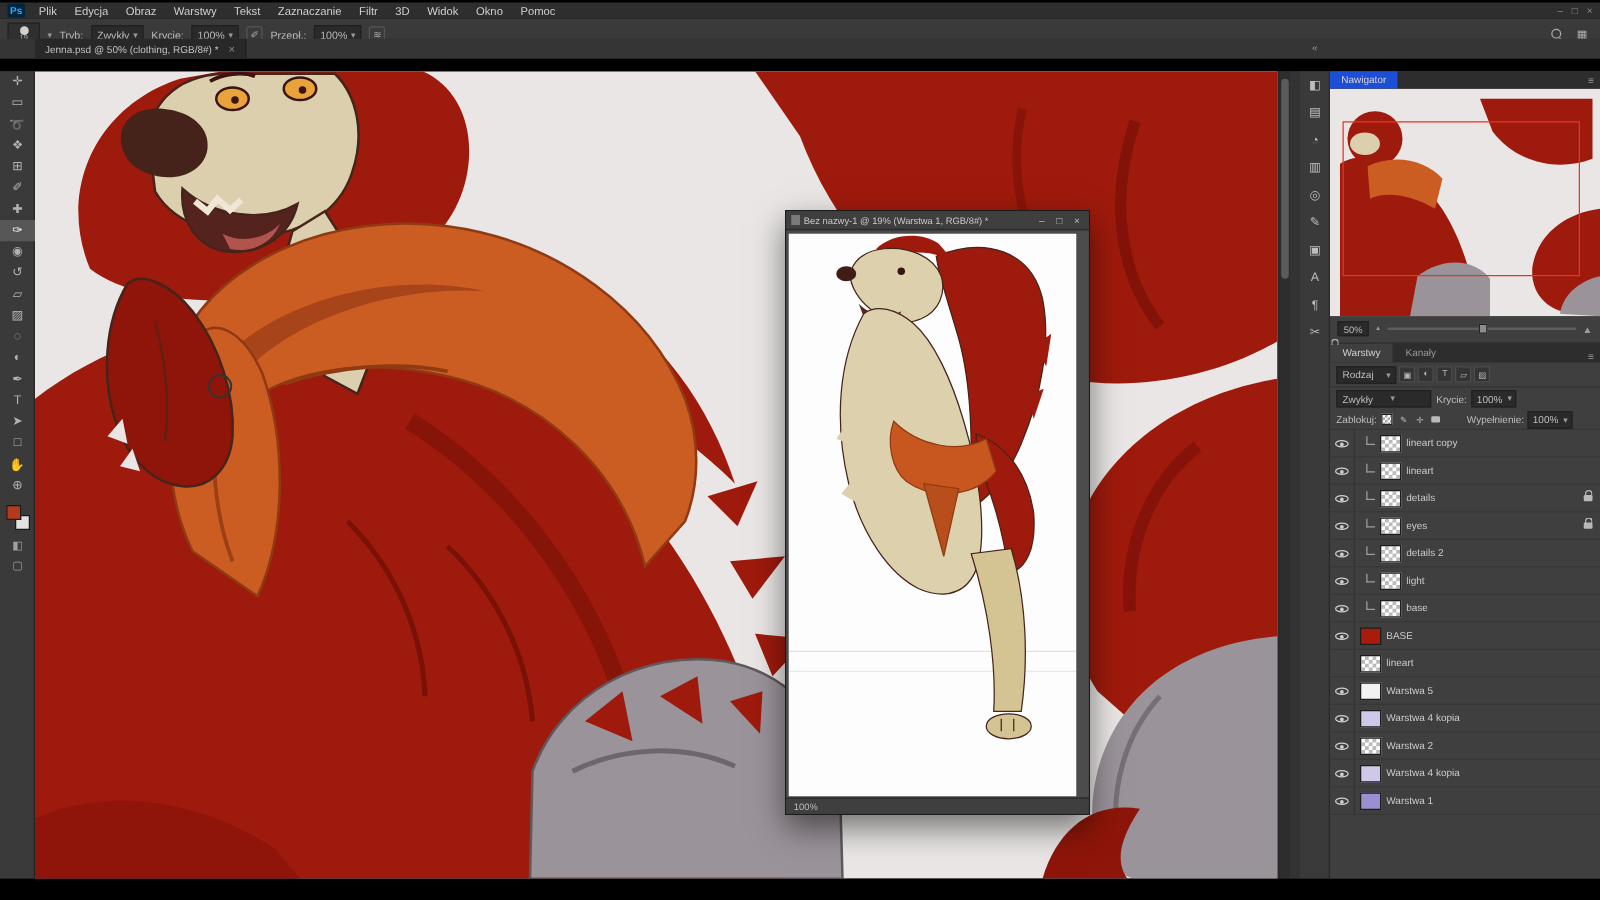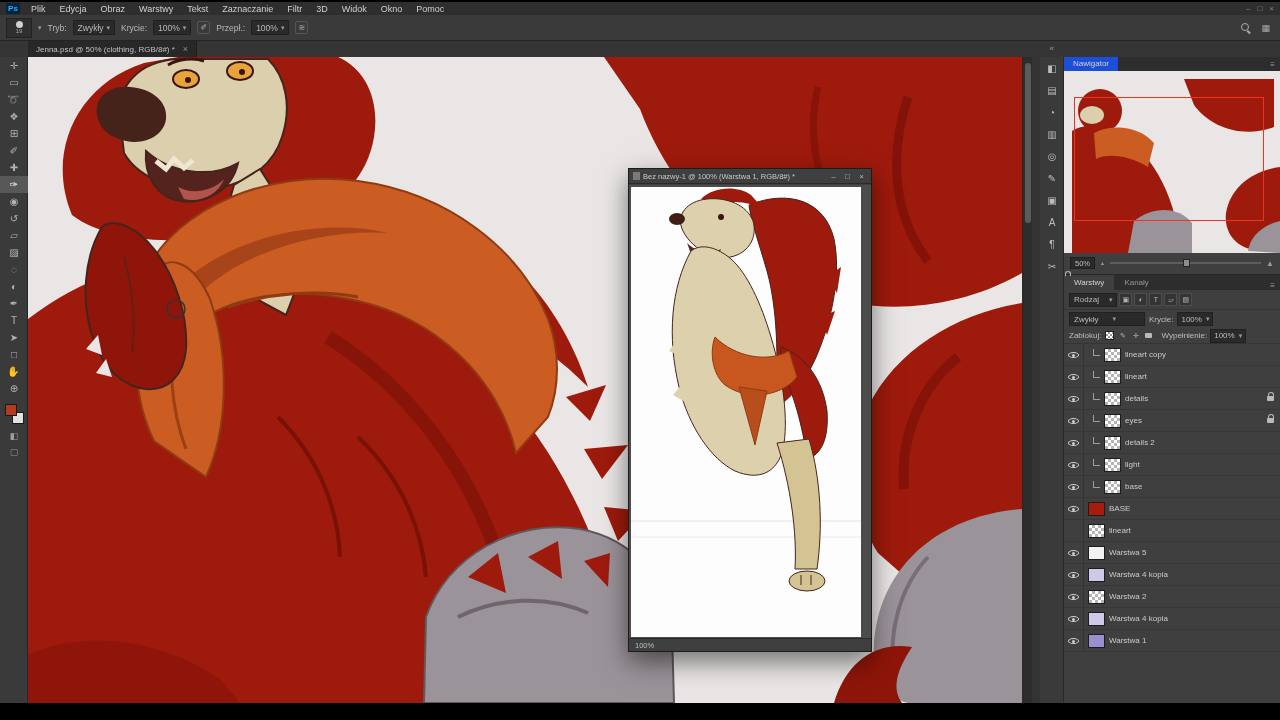--- a/index.html
+++ b/index.html
@@ -28,21 +28,21 @@
   .brush-size{font-size:6px;color:#aaa;line-height:6px;}
   .airbrush-icon{width:13px;height:13px;border:1px solid #555;border-radius:2px;display:flex;
                  align-items:center;justify-content:center;font-size:8px;color:#aaa;}
   .opt-right{margin-left:auto;margin-right:10px;display:flex;gap:10px;align-items:center;}
   .mag-icon{position:relative;width:10px;height:10px;}
   .mag-icon::before{content:"";position:absolute;left:0;top:0;width:6px;height:6px;border:1.5px solid #aaa;border-radius:50%;}
   .mag-icon::after{content:"";position:absolute;left:7px;top:7px;width:4px;height:1.5px;background:#aaa;transform:rotate(45deg);transform-origin:0 0;}
   .ws-icon{font-size:9px;color:#aaa;}
 
   
-  .tabbar{position:absolute;left:0;top:41px;width:1280px;height:16px;background:#353535;
+  .tabbar{position:absolute;left:0;top:31px;width:1280px;height:16px;background:#353535;
           display:flex;font-size:8px;}
   .doctab{margin-left:28px;height:16px;display:flex;align-items:center;gap:8px;background:#282828;
           padding:0 8px;color:#c2c2c2;border-right:1px solid #1f1f1f;}
   .doctab .close{color:#8f8f8f;font-size:9px;}
   .collapse-chevrons{position:absolute;right:226px;top:3px;color:#9a9a9a;font-size:8px;}
 
   
   .workspace{position:absolute;left:0;top:57px;width:1280px;height:646px;background:#2c2c2c;}
   .bottom-black{position:absolute;left:0;top:703px;width:1280px;height:17px;background:#000;}
 
@@ -294,21 +294,21 @@
         <path d="M440 520 l30 -24 l8 40 z" fill="#9e1a0c"></path>
         <path d="M500 500 l30 -16 l4 38 z" fill="#9e1a0c"></path>
         <path d="M556 504 l26 -8 l-2 34 z" fill="#9e1a0c"></path>
 
         <path d="M0 598 C 56 572 132 582 192 622 L 212 646 L 0 646 Z" fill="#8f150a"></path>
       </svg>
 
       <div class="float-win">
         <div class="fw-title">
           <span class="fw-doc-icon"></span>
-          <span class="fw-title-text">Bez nazwy-1 @ 100% (Warstwa 1, RGB/8#) *</span>
+          <span class="fw-title-text">Bez nazwy-1 @ 19% (Warstwa 1, RGB/8#) *</span>
           <span class="fw-ctrl">–</span>
           <span class="fw-ctrl">□</span>
           <span class="fw-ctrl">×</span>
         </div>
         <div class="fw-body">
           <div class="fw-canvas">
             <svg width="230" height="450" viewBox="0 0 230 450">
               <rect width="230" height="450" fill="#fdfdfd"></rect>
               <line x1="0" y1="334" x2="230" y2="334" stroke="#e4e0e0" stroke-width="1"></line>
               <line x1="0" y1="350" x2="230" y2="350" stroke="#ece8e8" stroke-width="1"></line>
@@ -430,21 +430,21 @@
             <span id="lock-icons" style="display:flex;gap:2px;">
                 <span class="mini-icon">
                   <span class="mini-checker"></span>
                 </span>
                 <span class="mini-icon">✎</span>
                 <span class="mini-icon">✛</span>
                 <span class="mini-icon">
                   <span class="padlock" style="position: static;"></span>
                 </span>
               </span>
-            <span style="margin-left:4px;">Wypełnienie:</span>
+            <span style="margin-left:16px;">Wypełnienie:</span>
             <span class="val-box">
               <span>100%</span>
               <span class="chev">▾</span>
             </span>
           </div>
           <div class="layer-list" id="layer-list">
               <div class="layer-row">
                 <div class="eye-box">
                   <span class="eye"></span>
                 </div>

